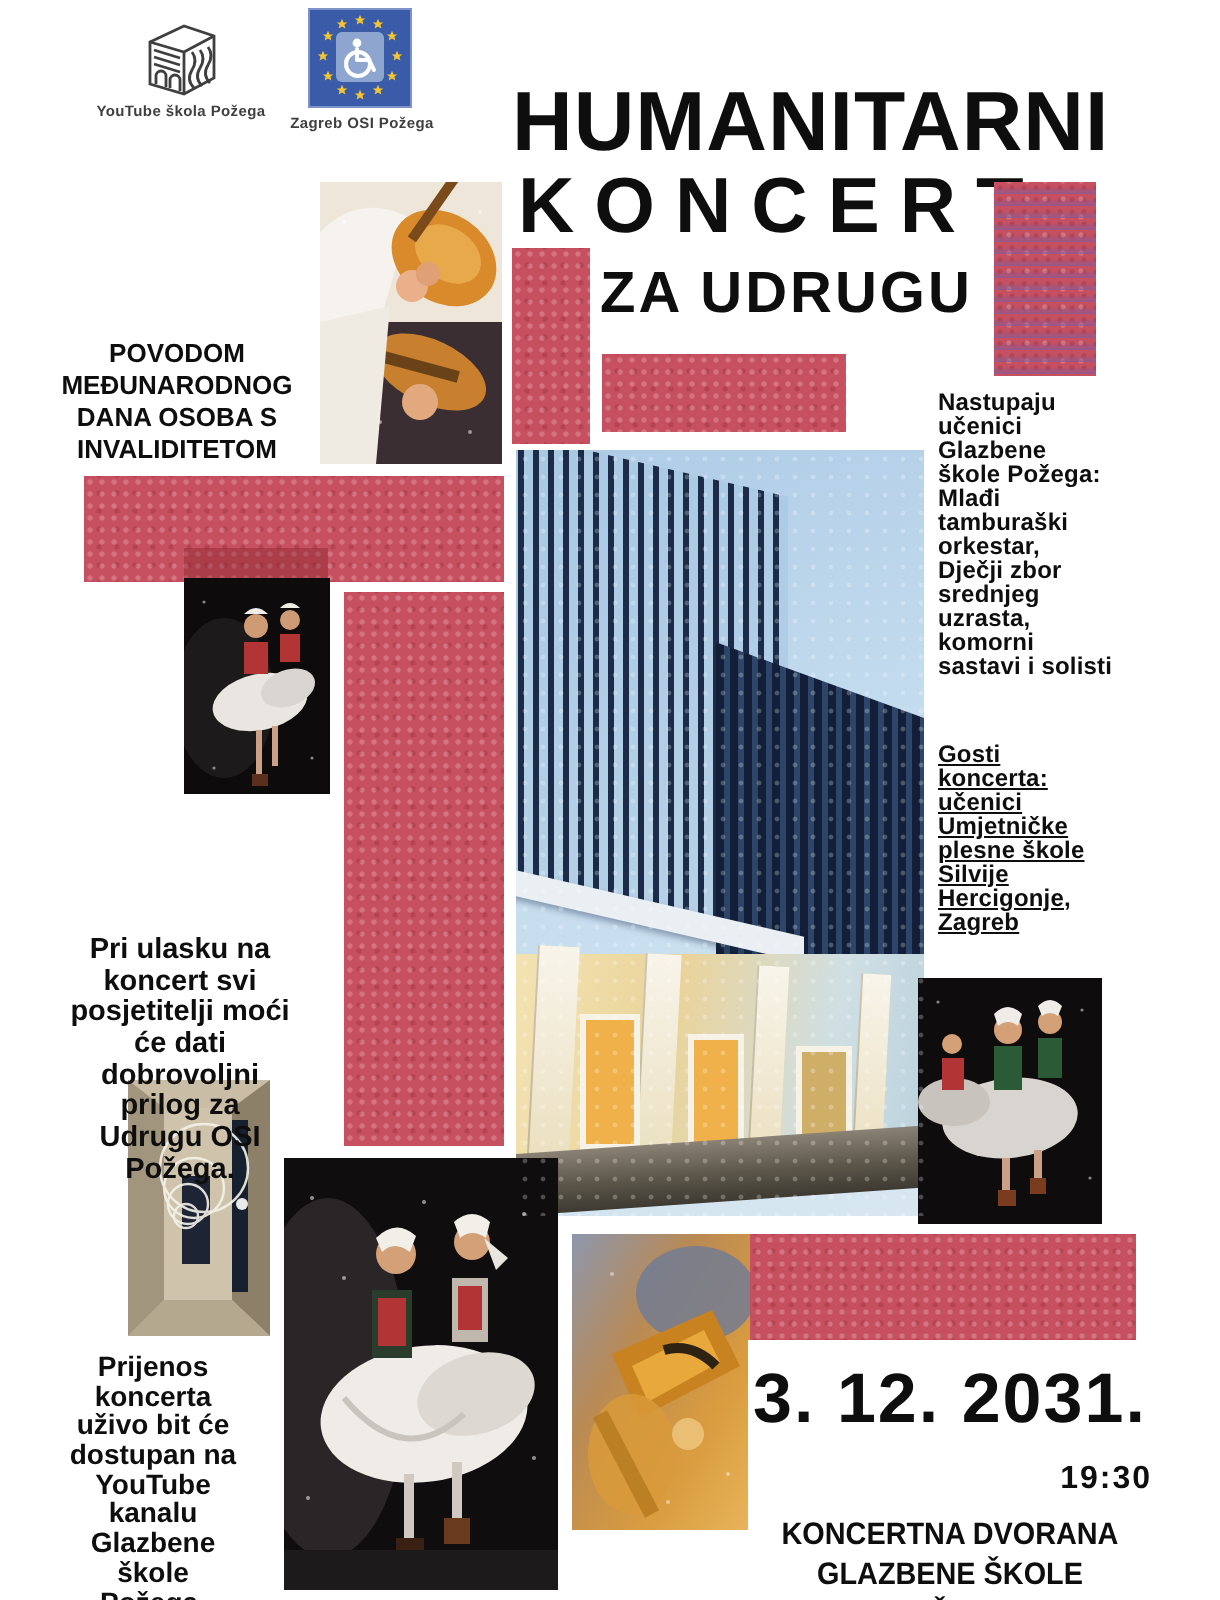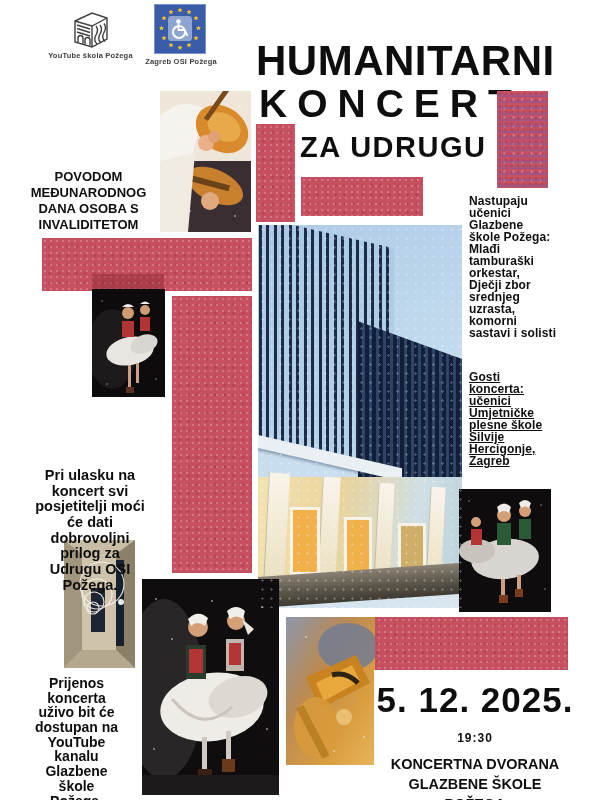--- a/index.html
+++ b/index.html
@@ -41,21 +41,21 @@
   .blk{font-weight:700;line-height:1.1;}
   .right{text-align:center;}
   .occasion{font-size:13px;font-weight:800;line-height:1.22;}
   .col-right{font-size:12px;line-height:1.0;letter-spacing:.1px;}
   .donation{font-size:14.5px;line-height:1.08;}
   .stream{font-size:14px;line-height:1.05;}
 
   
   .event-panel{background:#ffffff;text-align:center;}
   .event-date{font-size:35px;font-weight:900;letter-spacing:1px;margin-top:10px;}
-  .event-time{font-size:12px;font-weight:800;letter-spacing:1px;margin-top:11px;}
+  .event-time{font-size:16px;font-weight:800;letter-spacing:1px;margin-top:11px;text-align:right;}
   .event-venue{font-size:15.5px;font-weight:800;line-height:1.3;margin-top:9px;transform:scaleX(.93);transform-origin:center;}
 
   
   .photo{position:absolute;overflow:hidden;}
   .photo svg{display:block;}
 
   
   .building{
     background:linear-gradient(160deg,#aecbe6 0%,#c4dcee 45%,#d8e7f0 100%);
   }
@@ -361,19 +361,19 @@
 koncerta
 uživo bit će
 dostupan na
 YouTube
 kanalu
 Glazbene
 škole
 Požega.</div>
 
 <div class="abs event-panel" style="left:374px;top:670px;width:202px;height:130px;">
-  <div class="event-date">5. 12. 2025.</div>
+  <div class="event-date">3. 12. 2031.</div>
   <div class="event-time">19:30</div>
   <div class="event-venue">
     <div>KONCERTNA DVORANA</div>
     <div>GLAZBENE ŠKOLE POŽEGA</div>
   </div>
 </div>
 
 </body></html>

